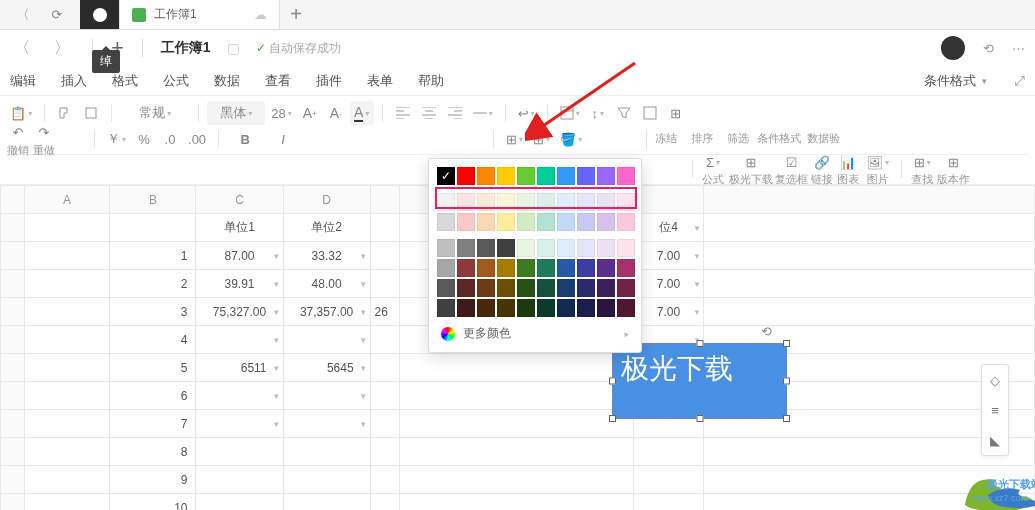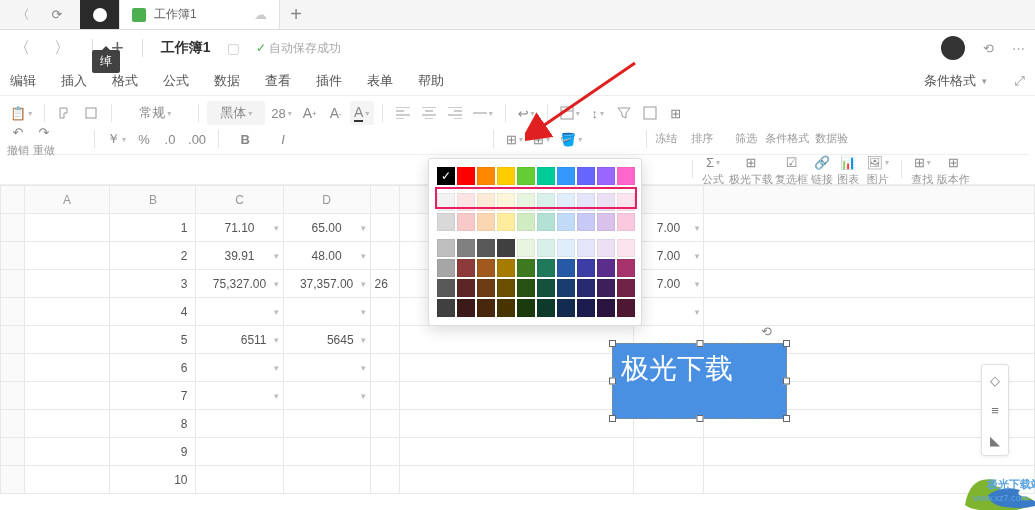--- a/index.html
+++ b/index.html
@@ -258,21 +258,21 @@
     <div class="tb-btn">⊞<span class="tb-dd">▾</span></div>
     <div class="tb-btn">🪣<span class="tb-dd">▾</span></div>
     <div style="width:50px"></div>
     <div class="tb-sep"></div>
     <div class="tb-group">
         <div class="tb-label">冻结</div>
       </div>
     <div class="tb-group" style="margin-left:12px">
         <div class="tb-label">排序</div>
       </div>
-    <div class="tb-group" style="margin-left:20px">
+    <div class="tb-group" style="margin-left:12px">
         <div class="tb-label">筛选</div>
       </div>
     <div class="tb-group" style="margin-left:6px">
         <div class="tb-label">条件格式</div>
       </div>
     <div class="tb-group" style="margin-left:4px">
         <div class="tb-label">数据验</div>
       </div>
   </div>
   <div class="tb-row" style="border-top:1px solid #f0f0f0;margin-top:2px;padding-top:2px">
@@ -324,23 +324,34 @@
       <th class="ch colw">C</th>
       <th class="ch colw">D</th>
       <th class="ch" style="width:30px"></th>
       <th class="ch" style="width:240px"></th>
       <th class="ch" style="width:72px"></th>
       <th class="ch" style="width:340px"></th>
     </tr>
     <tr>
           <td class="rh"></td>
           <td></td>
+          <td></td>
+          <td>单位1</td>
+          <td>单位2</td>
+          <td></td>
+          <td></td>
+          <td class="cell"><span>位4</span><span class="cell-dd">▾</span></td>
+          <td></td>
+        </tr>
+    <tr>
+          <td class="rh"></td>
+          <td></td>
           <td class="cell" style="text-align:right;padding-right:8px">1</td>
-          <td class="cell"><span>71.10</span><span class="cell-dd">▾</span></td>
-          <td class="cell"><span>65.00</span><span class="cell-dd">▾</span></td>
+          <td class="cell"><span>87.00</span><span class="cell-dd">▾</span></td>
+          <td class="cell"><span>33.32</span><span class="cell-dd">▾</span></td>
           <td></td>
           <td></td>
           <td class="cell"><span>7.00</span><span class="cell-dd">▾</span></td>
           <td></td>
         </tr>
     <tr>
           <td class="rh"></td>
           <td></td>
           <td class="cell" style="text-align:right;padding-right:8px">2</td>
           <td class="cell"><span>39.91</span><span class="cell-dd">▾</span></td>
@@ -527,20 +538,25 @@
       <div class="cp-sw" style="background: rgb(71, 40, 13);"></div>
       <div class="cp-sw" style="background: rgb(71, 53, 0);"></div>
       <div class="cp-sw" style="background: rgb(27, 58, 14);"></div>
       <div class="cp-sw" style="background: rgb(14, 58, 43);"></div>
       <div class="cp-sw" style="background: rgb(18, 43, 79);"></div>
       <div class="cp-sw" style="background: rgb(28, 28, 79);"></div>
       <div class="cp-sw" style="background: rgb(43, 21, 64);"></div>
       <div class="cp-sw" style="background: rgb(79, 24, 50);"></div>
     </div>
   <div class="cp-highlight"></div>
+  <div class="cp-more">
+    <span class="hue"></span>
+    <span>更多颜色</span>
+    <span class="chev">▸</span>
+  </div>
 </div>
 <div class="cp-tooltip">绰</div>
 
 <div class="textbox">
   <span>极光下载</span>
   <div class="tb-rotate">⟲</div>
   <div class="handle h-tl"></div>
   <div class="handle h-tm"></div>
   <div class="handle h-tr"></div>
   <div class="handle h-ml"></div>

